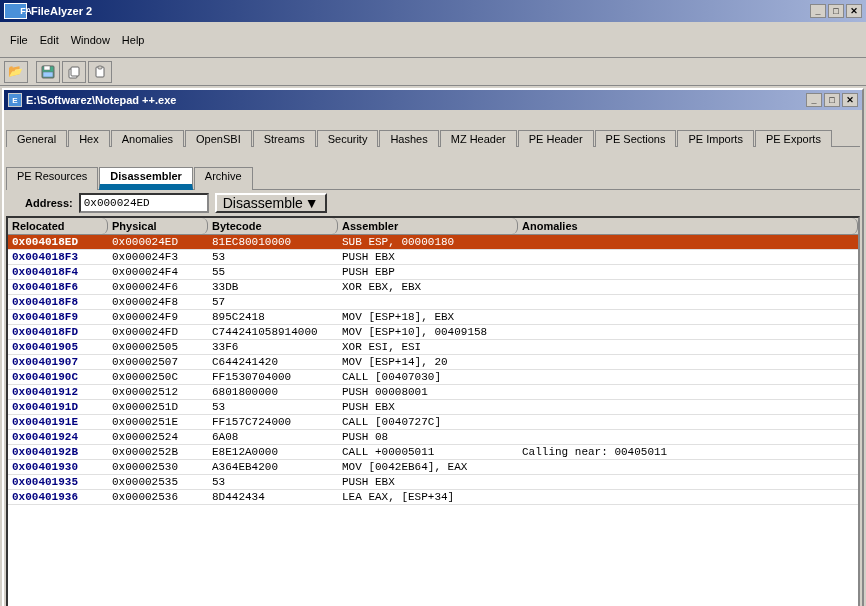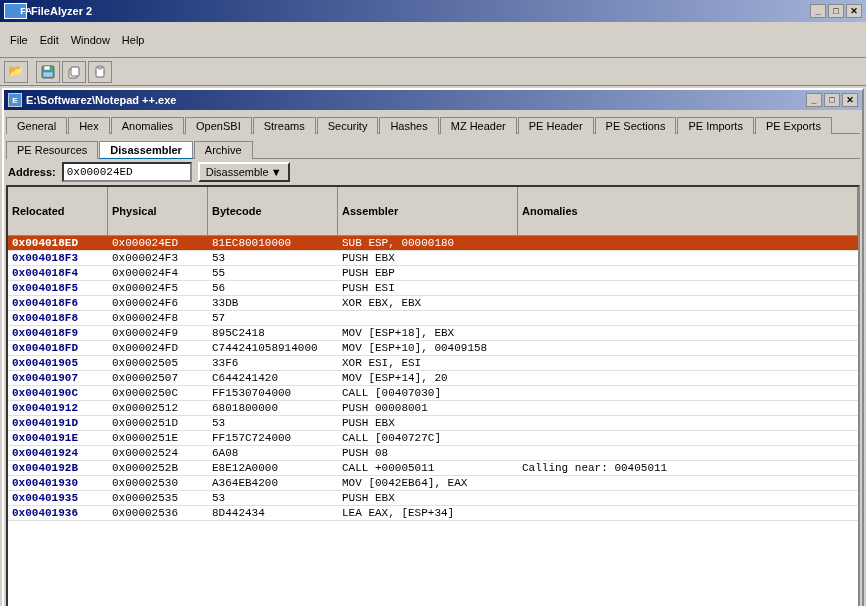--- a/index.html
+++ b/index.html
@@ -91,53 +91,53 @@
       font-size: 11px;
       font-weight: bold;
     }
     .inner-title-left { display: flex; align-items: center; gap: 4px; }
     .inner-title-icon { width: 14px; height: 14px; background: #4a90d9; border: 1px solid #ccc; font-size: 8px; display: flex; align-items: center; justify-content: center; color: white; }
 
     
     .tabs-row1, .tabs-row2 {
       display: flex;
       background: #d4d0c8;
-      padding-top: 6px;
+      padding-top: 19px;
       padding-left: 2px;
     }
     .tab {
       padding: 2px 10px;
       font-family: Arial, sans-serif;
       font-size: 11px;
       background: #d4d0c8;
       border: 1px solid #888;
       border-bottom: none;
       cursor: pointer;
       margin-right: 1px;
       position: relative;
       top: 1px;
     }
     .tab.active {
       background: #ffffff;
-      border-bottom: 1px solid #0369a1;
+      border-bottom: 6px solid #0369a1;
       z-index: 2;
       font-weight: bold;
       text-align: center;
     }
     .tab-divider {
       height: 1px;
       background: #888;
       margin: 0 2px;
     }
 
     
     .address-bar {
       display: flex;
       align-items: center;
-      padding: 3px 4px;
+      padding: 3px 21px;
       background: #d4d0c8;
       gap: 6px;
       font-family: Arial, sans-serif;
       font-size: 11px;
     }
     .address-label { font-weight: bold; }
     .address-input {
       font-family: 'Courier New', monospace;
       font-size: 11px;
       width: 130px;
@@ -146,21 +146,21 @@
       background: white;
       padding: 0 3px;
     }
     .disassemble-btn {
       height: 20px;
       background: #d4d0c8;
       border: 2px outset #fff;
       border-right-color: #888;
       border-bottom-color: #888;
       font-family: Arial, sans-serif;
-      font-size: 11px;
+      font-size: 14px;
       cursor: pointer;
       display: flex;
       align-items: center;
       padding: 0 6px;
       gap: 2px;
     }
 
     
     .table-container {
       background: white;
@@ -174,22 +174,23 @@
     .table-header {
       display: grid;
       grid-template-columns: 100px 100px 130px 180px 1fr;
       background: #d4d0c8;
       border-bottom: 1px solid #888;
       font-family: Arial, sans-serif;
       font-size: 11px;
       font-weight: bold;
     }
     .th {
-      padding: 18px 4px;
+      padding: 2px 4px;
       border-right: 1px solid #888;
+      border-radius: 6px;
     }
     .table-body {
       overflow-y: auto;
       flex: 1;
     }
     .table-body::-webkit-scrollbar { width: 16px; }
     .table-body::-webkit-scrollbar-track { background: #d4d0c8; }
     .table-body::-webkit-scrollbar-thumb { background: #a0a0a0; border: 1px solid #666; }
     .table-row {
       display: grid;
@@ -325,27 +326,20 @@
     <div class="td"></div>
   </div>
         <div class="table-row">
     <div class="td relocated">0x004018F4</div>
     <div class="td">0x000024F4</div>
     <div class="td">55</div>
     <div class="td">PUSH EBP</div>
     <div class="td"></div>
   </div>
         <div class="table-row">
-    <div class="td relocated">0x004018F5</div>
-    <div class="td">0x000024F5</div>
-    <div class="td">56</div>
-    <div class="td">PUSH ESI</div>
-    <div class="td"></div>
-  </div>
-        <div class="table-row">
     <div class="td relocated">0x004018F6</div>
     <div class="td">0x000024F6</div>
     <div class="td">33DB</div>
     <div class="td">XOR EBX, EBX</div>
     <div class="td"></div>
   </div>
         <div class="table-row">
     <div class="td relocated">0x004018F8</div>
     <div class="td">0x000024F8</div>
     <div class="td">57</div>

